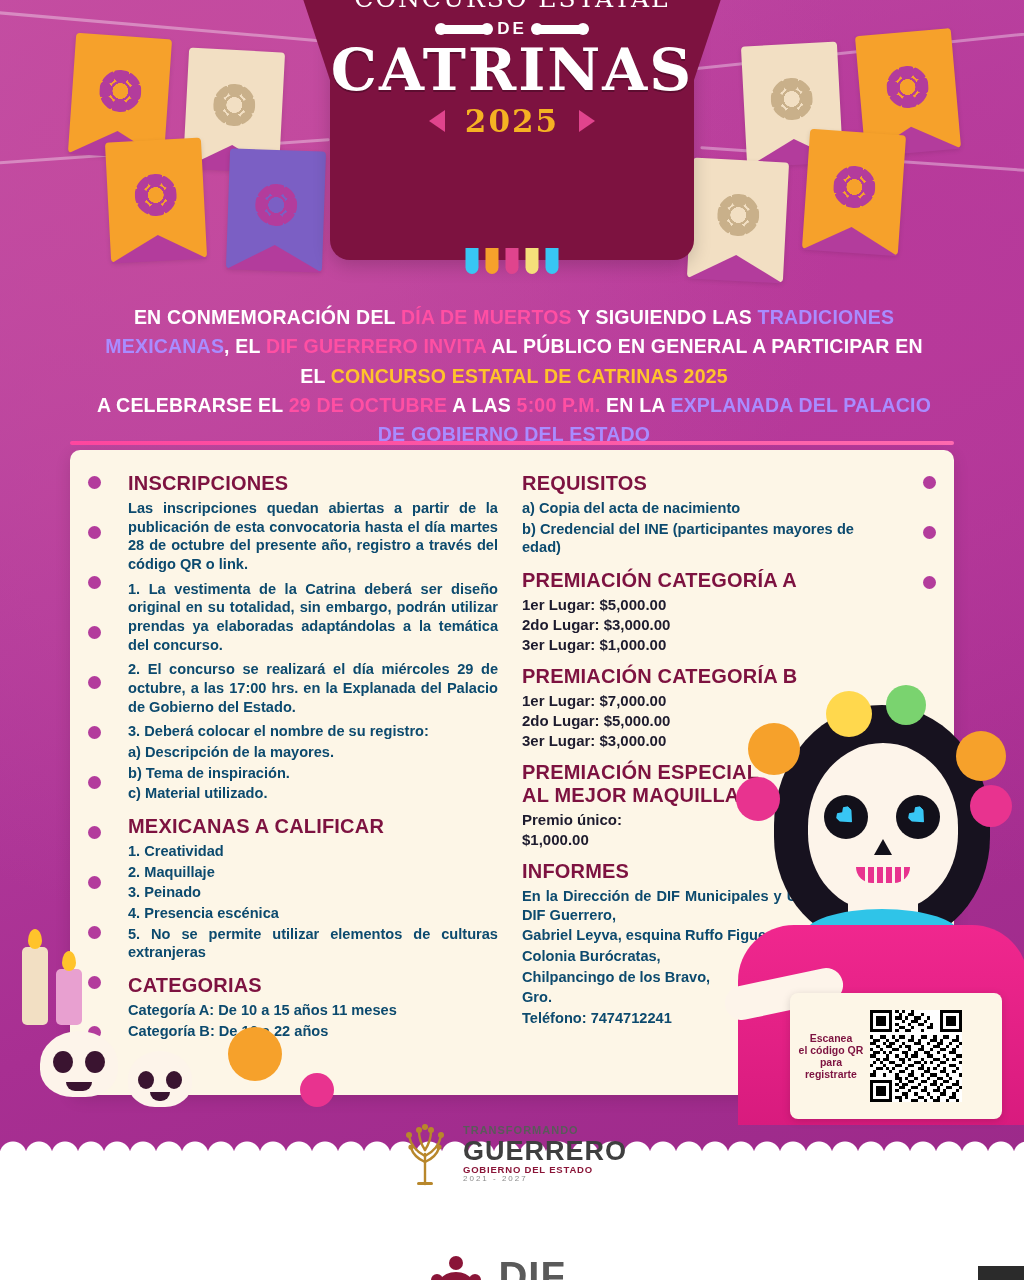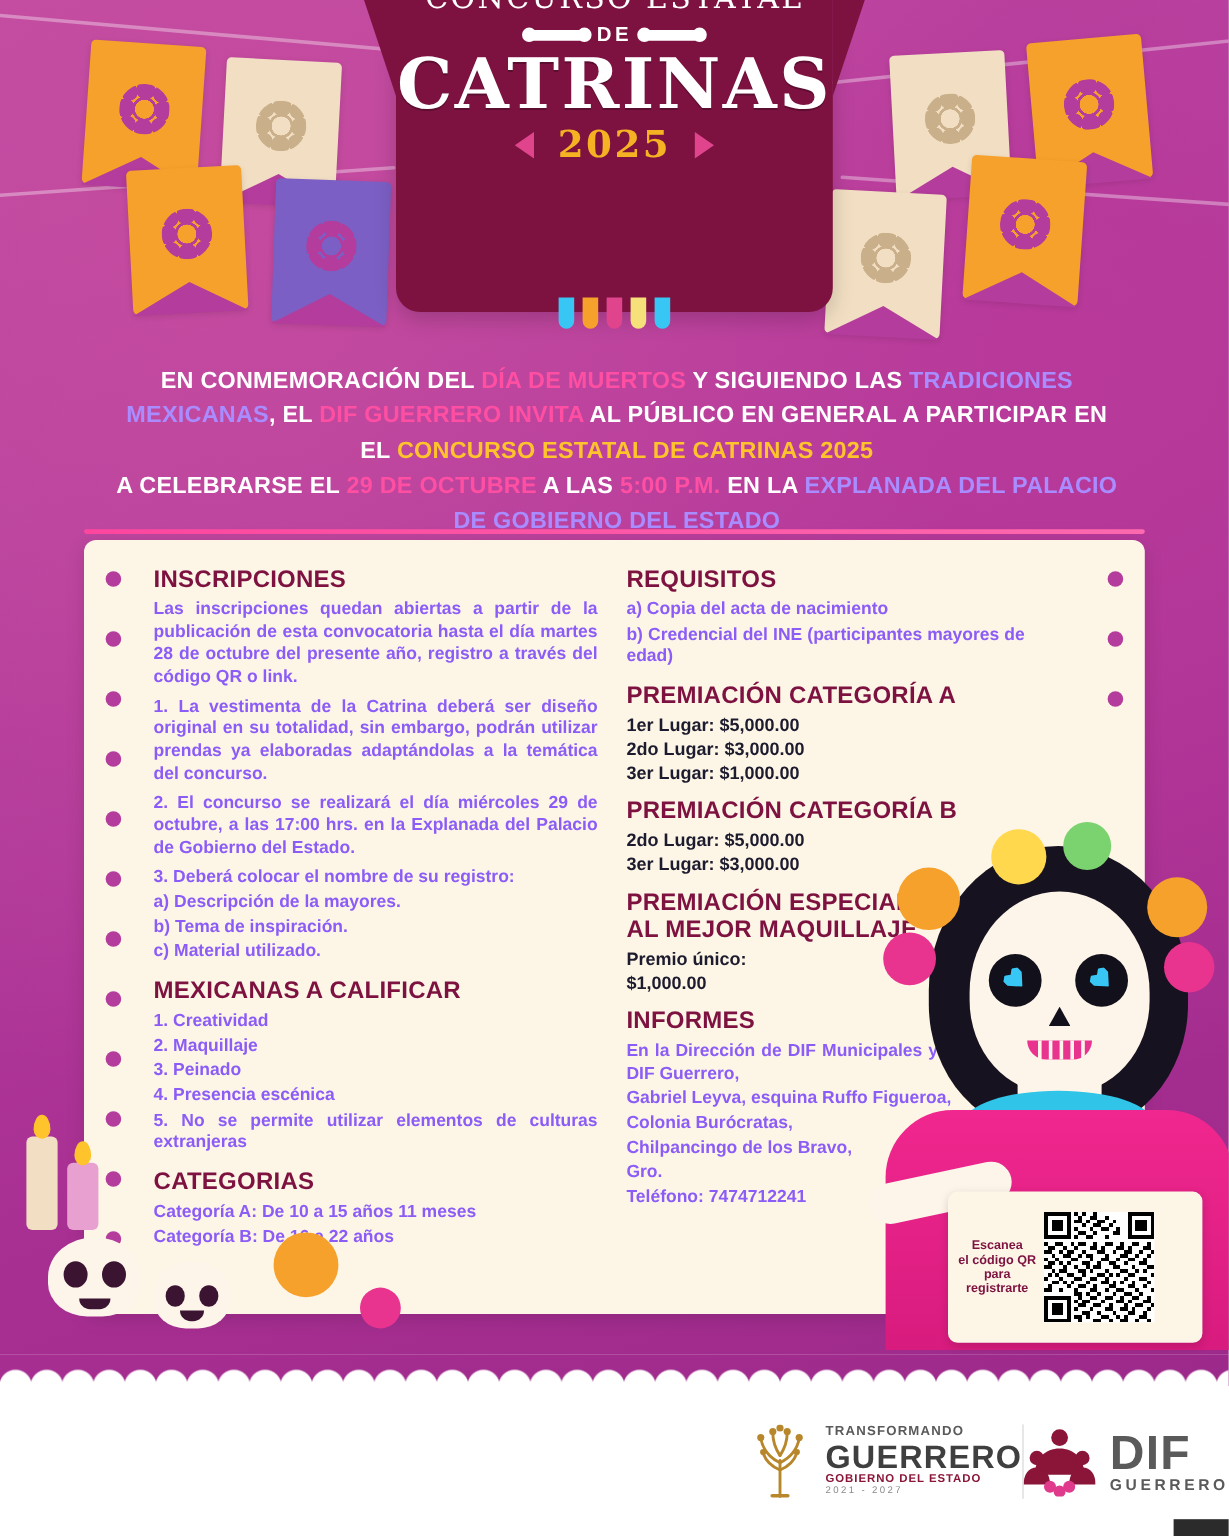--- a/index.html
+++ b/index.html
@@ -102,21 +102,21 @@
   .dot{position:absolute;width:13px;height:13px;border-radius:50%;background:#b33c9c;}
   .cols{position:absolute;left:0;top:0;width:100%;height:100%;}
   .col-l{position:absolute;left:58px;top:14px;width:370px;}
   .col-r{position:absolute;left:452px;top:14px;width:332px;}
   h3.sec{
     color:#7d1240;font-size:20px;font-weight:bold;margin:12px 0 4px;letter-spacing:.2px;
     font-family:"Liberation Sans", sans-serif;
   }
   h3.sec.first{margin-top:8px;}
   p.body{
-    margin:0 0 6px;font-size:14.6px;line-height:1.28;color:#8b5cf6;font-weight:bold;
+    margin:0 0 6px;font-size:14.6px;line-height:1.28;color:#0c4a6e;font-weight:bold;
     text-align:justify;
   }
   p.tight{margin:0 0 2px;}
   .prize{font-size:15px;font-weight:bold;color:#1d1b2e;margin:0 0 3px;}
   
   .catrina{position:absolute;right:-6px;bottom:28px;width:300px;height:470px;}
   .c-hair{
     position:absolute;left:44px;top:48px;width:216px;height:240px;border-radius:50% 50% 45% 45%;
     background:#17121f;
   }
@@ -156,21 +156,21 @@
   .skull .m{position:absolute;left:50%;transform:translateX(-50%);bottom:6px;width:26px;height:9px;border-radius:0 0 10px 10px;background:#3a1430;}
   .candle{position:absolute;width:26px;border-radius:5px;}
   .flame{position:absolute;width:14px;height:20px;border-radius:50% 50% 50% 50%/60% 60% 40% 40%;background:#ffc32b;}
   
   .scallop{position:absolute;left:0;bottom:0;width:1024px;height:26px;
     background:radial-gradient(circle at 13px 26px, #ffffff 13px, rgba(255,255,255,0) 14px) repeat-x;
     background-size:26px 26px;}
   
   .footer{
     position:absolute;left:0;top:1155px;width:1024px;height:125px;background:#fff;
-    display:flex;align-items:center;justify-content:flex-end;
+    display:flex;align-items:center;justify-content:center;gap:34px;flex-direction:column;
   }
   .logo-guerrero{display:flex;align-items:center;gap:10px;}
   .tree{width:56px;height:62px;position:relative;}
   .g-text{line-height:1.05;}
   .g-top{font-size:11px;letter-spacing:1px;color:#5a5a5a;font-weight:bold;}
   .g-mid{font-size:27px;font-weight:bold;color:#3f3f3f;letter-spacing:1px;}
   .g-bot{font-size:9.5px;font-weight:bold;color:#8a1538;letter-spacing:.8px;}
   .g-yr{font-size:8px;color:#8a8a8a;letter-spacing:2px;}
   .vline{width:1px;height:62px;background:#d8d8d8;}
   .logo-dif{display:flex;align-items:center;gap:12px;}
@@ -294,20 +294,21 @@
         <h3 class="sec first">REQUISITOS</h3>
         <p class="body tight">a) Copia del acta de nacimiento</p>
         <p class="body">b) Credencial del INE (participantes mayores de edad)</p>
 
         <h3 class="sec">PREMIACIÓN CATEGORÍA A</h3>
         <p class="prize">1er Lugar: $5,000.00</p>
         <p class="prize">2do Lugar: $3,000.00</p>
         <p class="prize">3er Lugar: $1,000.00</p>
 
         <h3 class="sec">PREMIACIÓN CATEGORÍA B</h3>
+        <p class="prize">1er Lugar: $7,000.00</p>
         <p class="prize">2do Lugar: $5,000.00</p>
         <p class="prize">3er Lugar: $3,000.00</p>
 
         <h3 class="sec" style="margin-bottom:0">PREMIACIÓN ESPECIAL</h3>
         <h3 class="sec" style="margin-top:0">AL MEJOR MAQUILLAJE</h3>
         <p class="prize">Premio único:</p>
         <p class="prize">$1,000.00</p>
 
         <h3 class="sec">INFORMES</h3>
         <p class="body tight">En la Dirección de DIF Municipales y U.P.C. del DIF Guerrero,</p>

